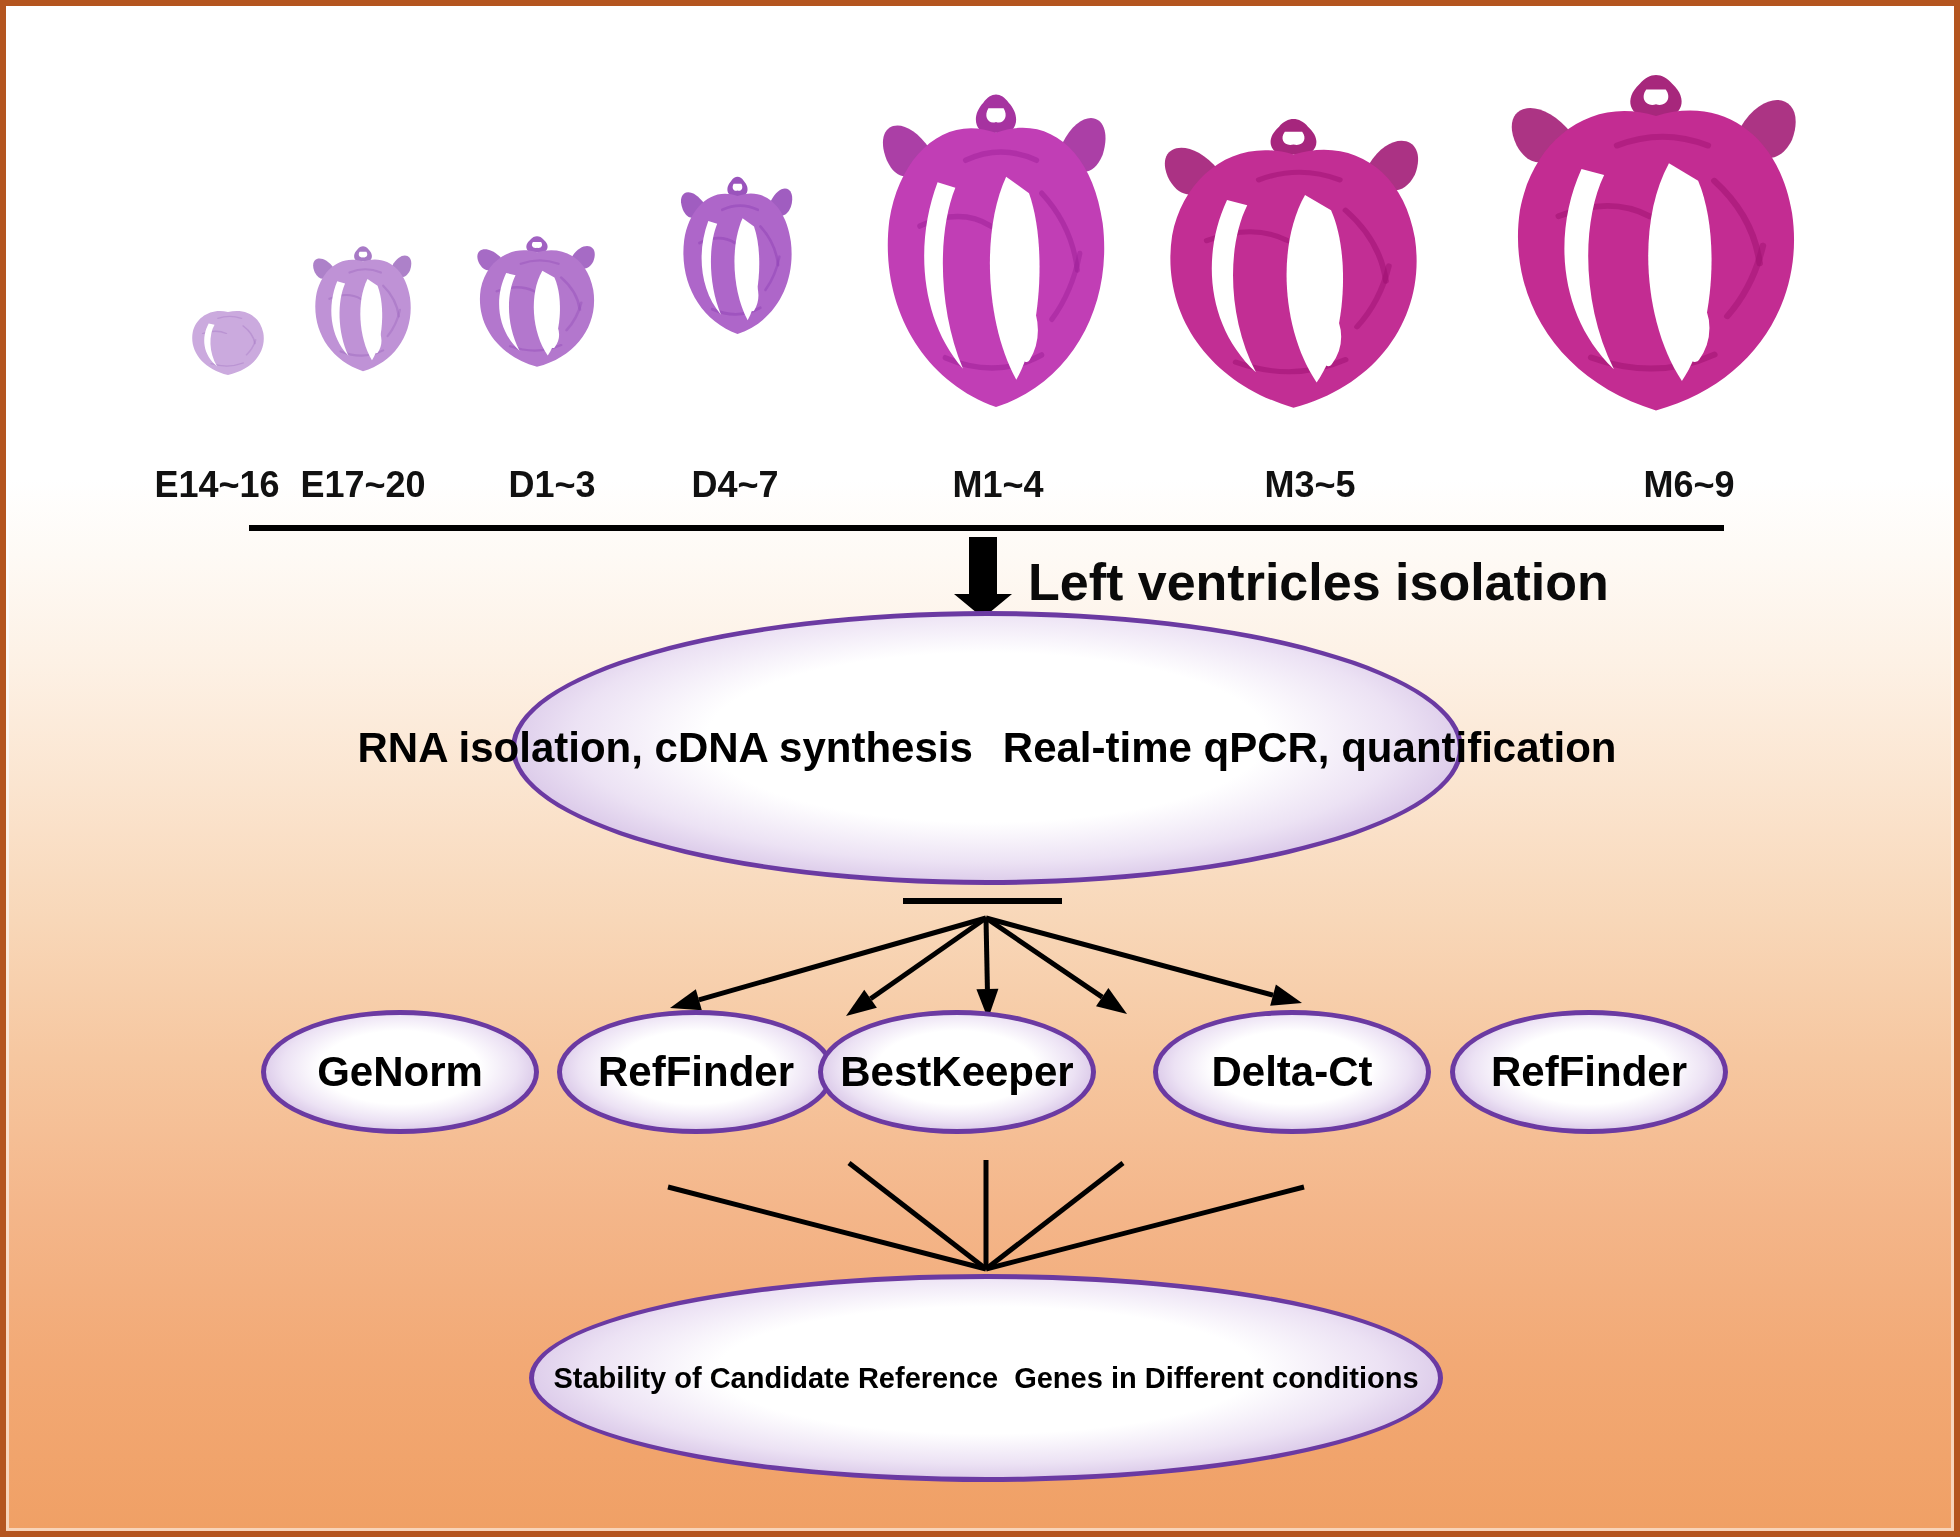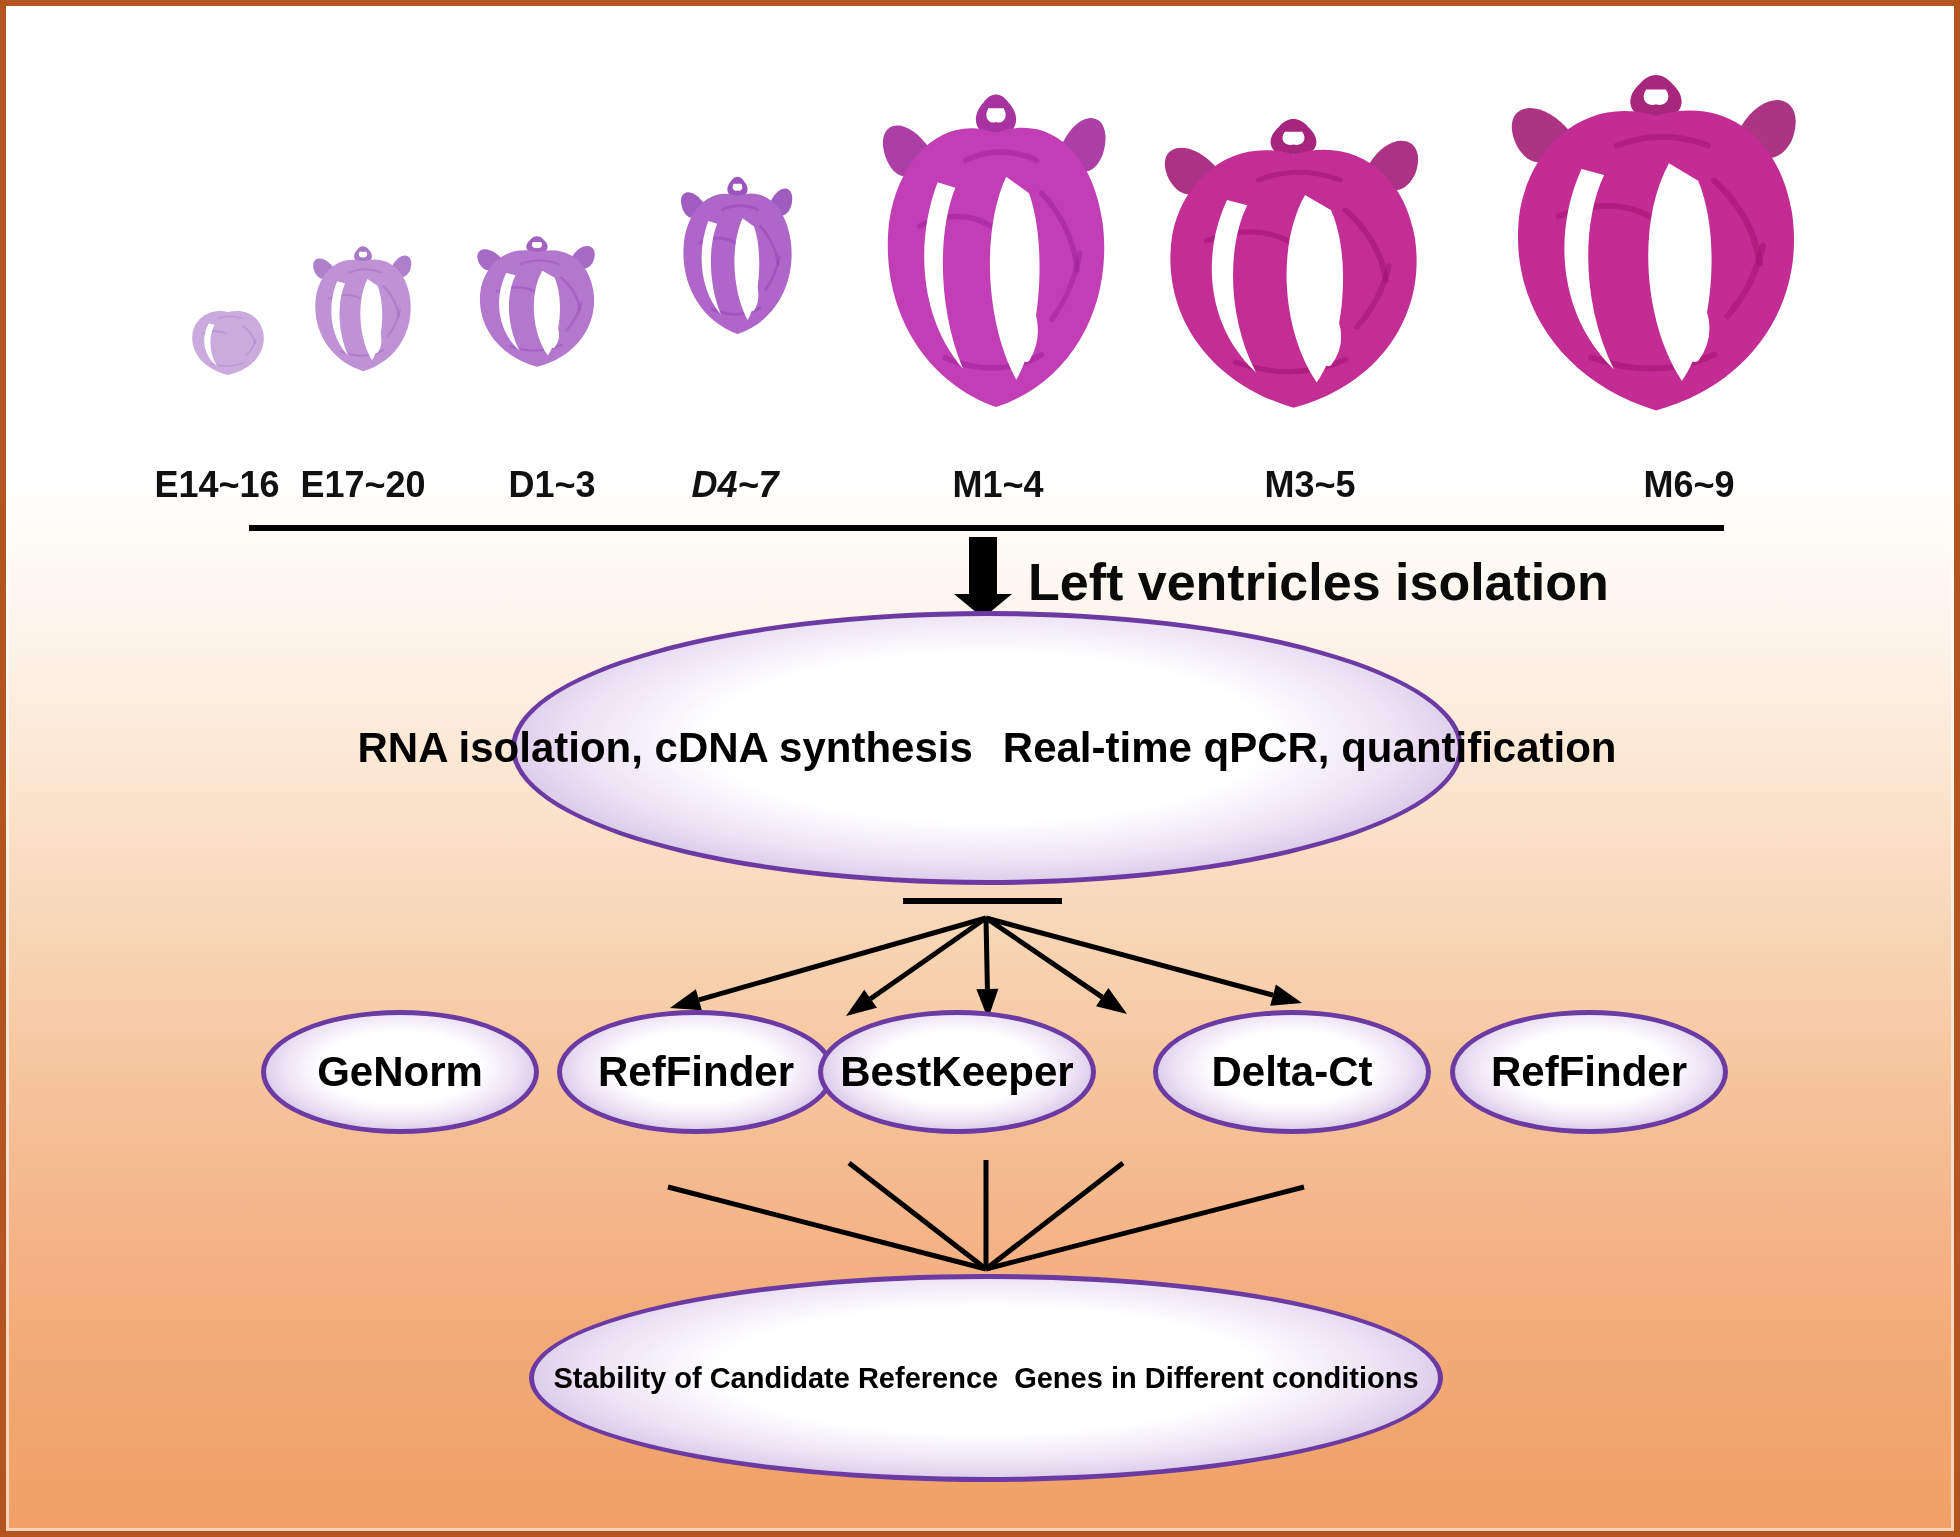--- a/index.html
+++ b/index.html
@@ -155,21 +155,21 @@
         <path d="M54 32 C44 52 46 86 58 106 C68 90 70 56 63 38 Z" fill="#ffffff" stroke-linecap="round"></path>
         <path d="M56 54 C50 60 48 68 52 74" fill="none" stroke="#ffffff" stroke-width="3" opacity="1" stroke-linecap="round"></path>
         <path d="M62 78 C66 84 66 92 62 98" fill="none" stroke="#ffffff" stroke-width="3" opacity="1" stroke-linecap="round"></path>
       </svg>
     </div>
 
   <div id="labels-layer">
       <div class="stage-label" style="left: 211px; top: 458px;">E14~16</div>
       <div class="stage-label" style="left: 357px; top: 458px;">E17~20</div>
       <div class="stage-label" style="left: 530px; top: 458px; margin-left: 16px;">D1~3</div>
-      <div class="stage-label" style="left: 729px; top: 458px; font-style: italic;">D4~7</div>
+      <div class="stage-label" style="left: 729px; top: 458px;">D4~7</div>
       <div class="stage-label" style="left: 992px; top: 458px;">M1~4</div>
       <div class="stage-label" style="left: 1304px; top: 458px;">M3~5</div>
       <div class="stage-label" style="left: 1683px; top: 458px;">M6~9</div>
     </div>
 
   <svg id="overlay-svg" viewBox="0 0 1960 1537">
       <line x1="243" y1="522" x2="1718" y2="522" stroke="#000000" stroke-width="6"></line>
       <polygon points="963,531 991,531 991,588 1006,588 977,612 948,588 963,588" fill="#000000"></polygon>
       <line x1="897" y1="895" x2="1056" y2="895" stroke="#000000" stroke-width="6"></line>
       <line x1="980" y1="912" x2="692.8525993420303" y2="993.7824875291685" stroke="#000000" stroke-width="5"></line>

